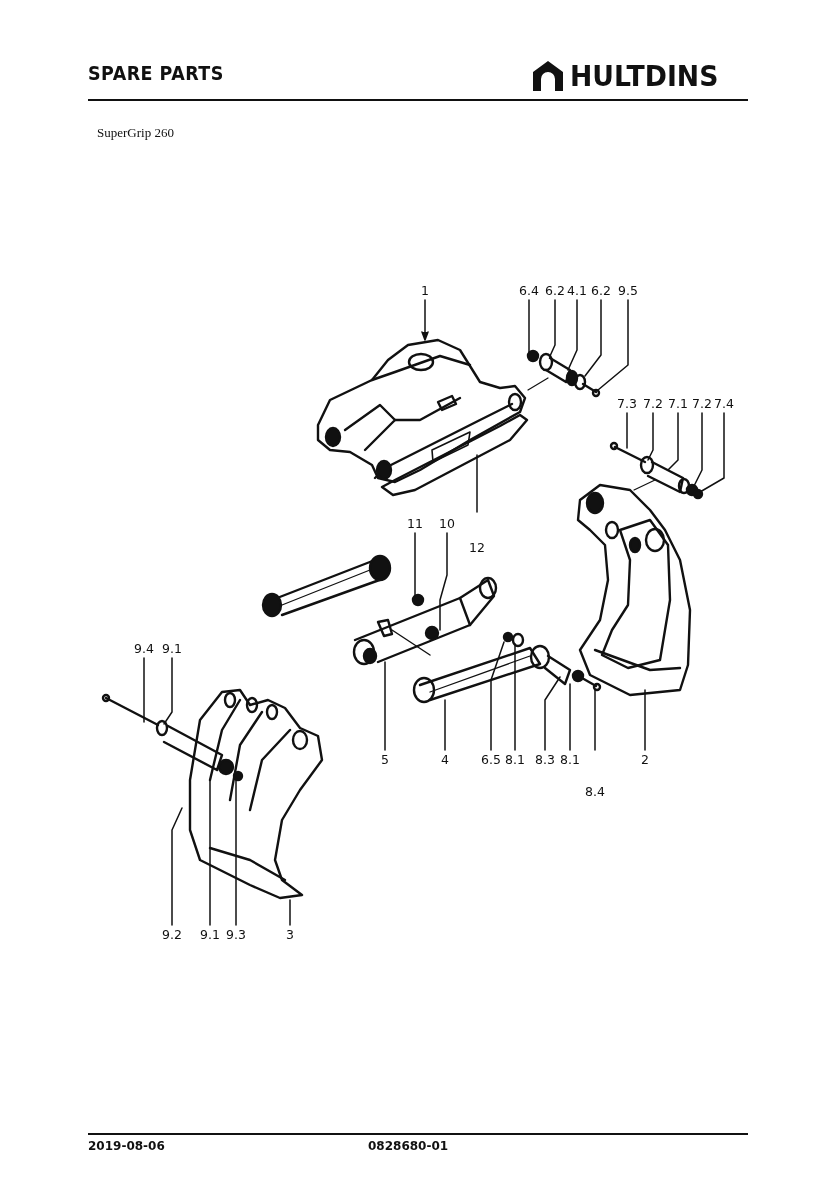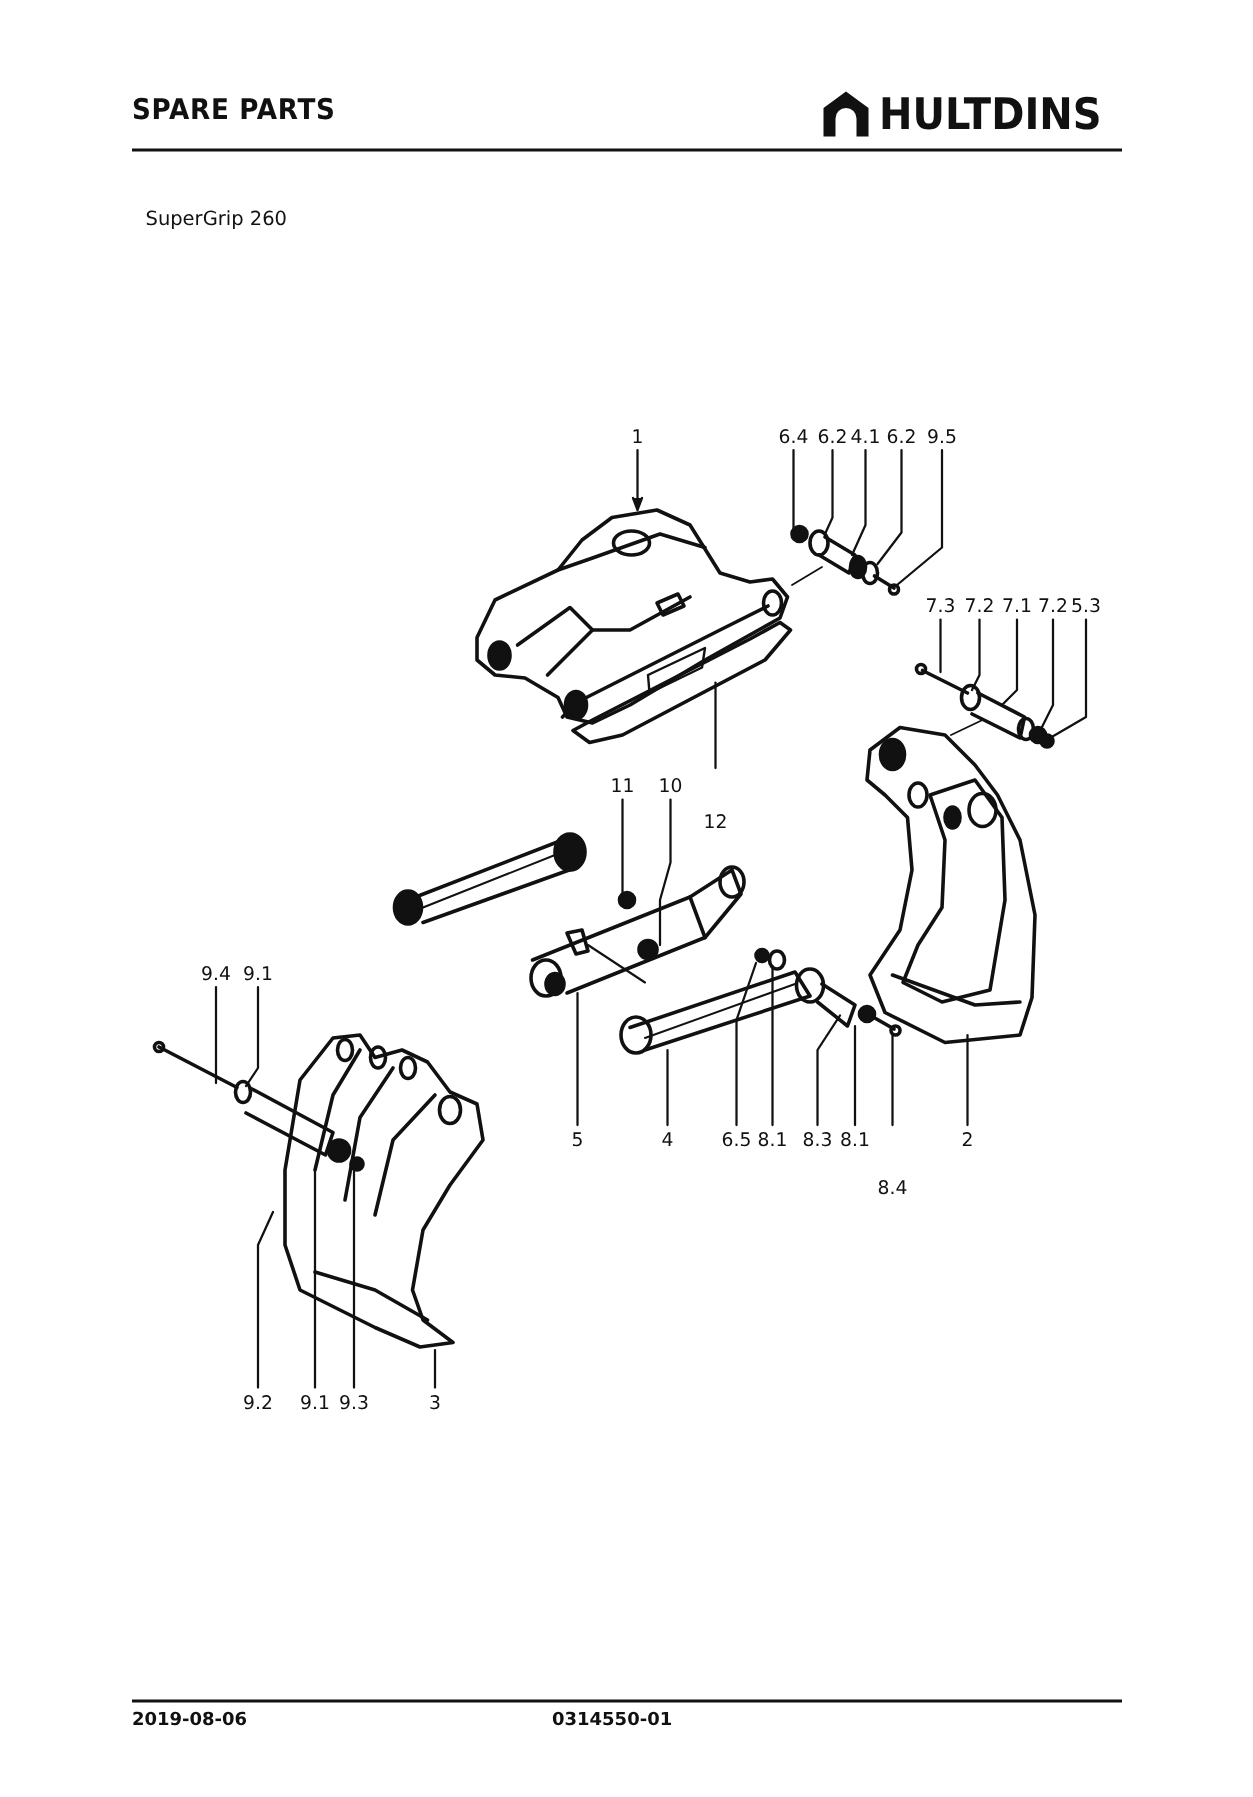--- a/index.html
+++ b/index.html
@@ -1,25 +1,25 @@
 <!DOCTYPE html>
 <html><head>
 <meta charset="utf-8">
 <style>
   html, body { margin: 0; padding: 0; background: #ffffff; }
   body { width: 835px; height: 1198px; position: relative; overflow: hidden;
          font-family: "DejaVu Sans", sans-serif; color: #111; }
   .header-title { position: absolute; left: 88px; top: 62px; font-size: 19px; font-weight: bold;
          letter-spacing: 0.5px; font-family: "DejaVu Sans", sans-serif; transform: scaleX(0.92); transform-origin: left; }
-  .logo { position: absolute; left: 546px; top: 58px; height: 36px; display: flex; align-items: center; }
+  .logo { position: absolute; left: 530px; top: 58px; height: 36px; display: flex; align-items: center; }
   .logo-mark { width: 36px; height: 36px; margin-right: 4px; }
   .logo-text { font-family: "DejaVu Sans", sans-serif; font-weight: 900; font-size: 29px; letter-spacing: 0px;
          transform: scaleX(0.92); transform-origin: left; line-height: 36px; }
   .rule-top { position: absolute; left: 88px; top: 99px; width: 660px; height: 2px; background: #111; }
-  .subtitle { position: absolute; left: 97px; top: 139px; font-size: 13px; font-weight: normal; }
+  .subtitle { position: absolute; left: 97px; top: 125px; font-size: 13px; font-weight: normal; font-family: Liberation Serif, serif; }
   .drawing { position: absolute; left: 0; top: 0; width: 835px; height: 1198px; }
   .callout { position: absolute; font-size: 12.5px; font-family: "DejaVu Sans", sans-serif; transform: translateX(-50%);
          white-space: nowrap; }
   .rule-bottom { position: absolute; left: 88px; top: 1133px; width: 660px; height: 2px; background: #111; }
   .footer-date { position: absolute; left: 88px; top: 1139px; font-size: 12px; font-weight: bold; }
   .footer-doc { position: absolute; left: 368px; top: 1139px; font-size: 12px; font-weight: bold; }
 </style>
 </head>
 <body>
 
@@ -176,21 +176,21 @@
   <span class="callout" style="left:425px;top:283px">1</span>
   <span class="callout" style="left:529px;top:283px">6.4</span>
   <span class="callout" style="left:555px;top:283px">6.2</span>
   <span class="callout" style="left:577px;top:283px">4.1</span>
   <span class="callout" style="left:601px;top:283px">6.2</span>
   <span class="callout" style="left:628px;top:283px">9.5</span>
   <span class="callout" style="left:627px;top:396px">7.3</span>
   <span class="callout" style="left:653px;top:396px">7.2</span>
   <span class="callout" style="left:678px;top:396px">7.1</span>
   <span class="callout" style="left:702px;top:396px">7.2</span>
-  <span class="callout" style="left:724px;top:396px">5.3</span>
+  <span class="callout" style="left:724px;top:396px">7.4</span>
   <span class="callout" style="left:415px;top:516px">11</span>
   <span class="callout" style="left:447px;top:516px">10</span>
   <span class="callout" style="left:477px;top:540px">12</span>
   <span class="callout" style="left:144px;top:641px">9.4</span>
   <span class="callout" style="left:172px;top:641px">9.1</span>
   <span class="callout" style="left:385px;top:752px">5</span>
   <span class="callout" style="left:445px;top:752px">4</span>
   <span class="callout" style="left:491px;top:752px">6.5</span>
   <span class="callout" style="left:515px;top:752px">8.1</span>
   <span class="callout" style="left:545px;top:752px">8.3</span>
@@ -199,14 +199,14 @@
   <span class="callout" style="left:645px;top:752px">2</span>
   <span class="callout" style="left:172px;top:927px">9.2</span>
   <span class="callout" style="left:210px;top:927px">9.1</span>
   <span class="callout" style="left:236px;top:927px">9.3</span>
   <span class="callout" style="left:290px;top:927px">3</span>
 </div>
 
 <div>
   <div class="rule-bottom"></div>
   <div class="footer-date">2019-08-06</div>
-  <div class="footer-doc">0314550-01</div>
+  <div class="footer-doc">0828680-01</div>
 </div>
 
 </body></html>

